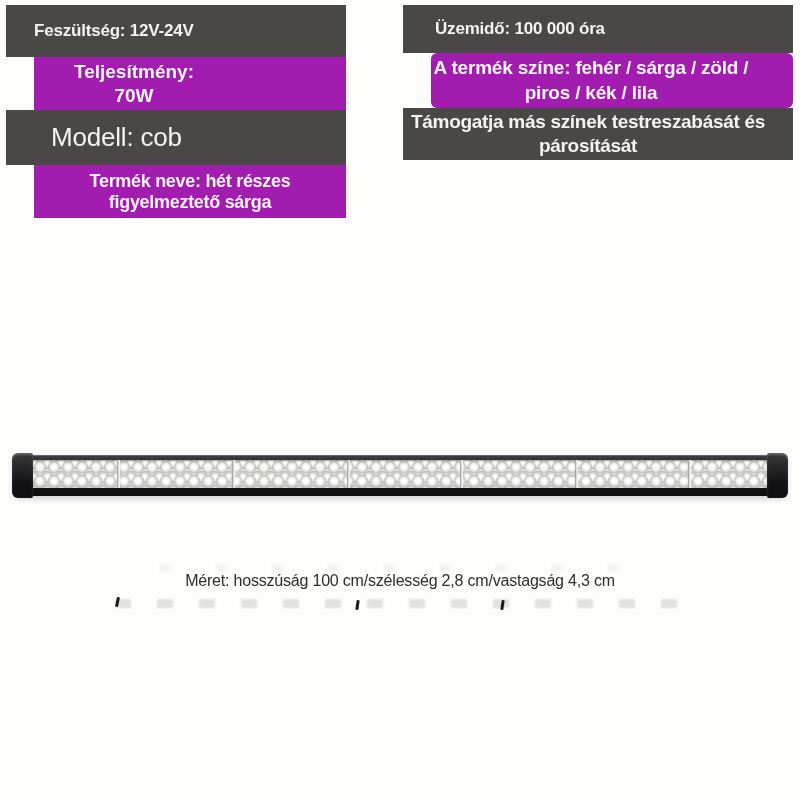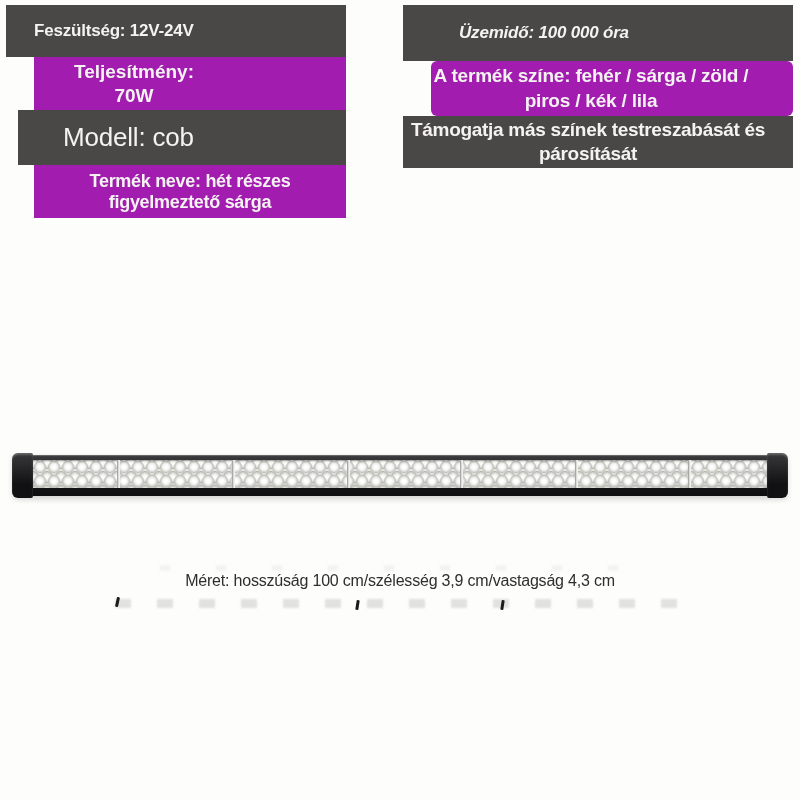--- a/index.html
+++ b/index.html
@@ -22,23 +22,23 @@
     align-items: center;
     color: #f4f3f2;
     white-space: pre-line;
   }
   .spec-row.dark  { background: #4a4747; }
   .spec-row.light { background: #a21caf; margin-left: 28px; }
 
   .row-l1 { height: 52px; padding-left: 28px; font-size: 17px; font-weight: 600; letter-spacing: -0.2px; }
   .row-l2 { height: 53px; font-size: 19px; font-weight: 600; line-height: 1.25; }
   .row-l2 .row-text { width: 200px; text-align: center; }
-  .row-l3 { height: 55px; padding-left: 45px; font-size: 26px; font-weight: 400; letter-spacing: -0.2px; margin-left: 12px; }
+  .row-l3 { height: 55px; padding-left: 45px; font-size: 26px; font-weight: 400; letter-spacing: -0.2px; }
   .row-l4 { height: 53px; justify-content: center; text-align: center; font-size: 18px; font-weight: 600; letter-spacing: -0.3px; }
-  .row-r1 { height: 56px; padding-left: 56px; font-size: 17px; font-weight: 600; letter-spacing: -0.2px; font-style: italic; }
+  .row-r1 { height: 48px; padding-left: 32px; font-size: 17px; font-weight: 600; letter-spacing: -0.2px; }
   .row-r2 { height: 55px; justify-content: center; text-align: center; padding-right: 42px; font-size: 19px; font-weight: 600; line-height: 1.3; letter-spacing: -0.2px; border-radius: 6px; }
   .row-r3 { height: 52px; justify-content: center; text-align: center; padding-right: 20px; font-size: 19px; font-weight: 600; line-height: 1.25; letter-spacing: -0.3px; }
 
   
   .led-bar {
     position: absolute;
     left: 13px; top: 455px;
     width: 774px; height: 41px;
     background: linear-gradient(#3c3c3e, #19191b 55%, #0e0e10);
     border-radius: 4px;
@@ -148,15 +148,15 @@
     <div class="led-cap left"></div>
     <div class="led-cap right"></div>
   </div>
 
   <div class="ghost-row ghost-a"></div>
   <div class="ghost-row ghost-b"></div>
   <div class="ghost-tick tick1"></div>
   <div class="ghost-tick tick2"></div>
   <div class="ghost-tick tick3"></div>
 
-  <div class="dimension-caption">Méret: hosszúság 100 cm/szélesség 3,9 cm/vastagság 4,3 cm</div>
+  <div class="dimension-caption">Méret: hosszúság 100 cm/szélesség 2,8 cm/vastagság 4,3 cm</div>
 
 </div>
 
 </body></html>

